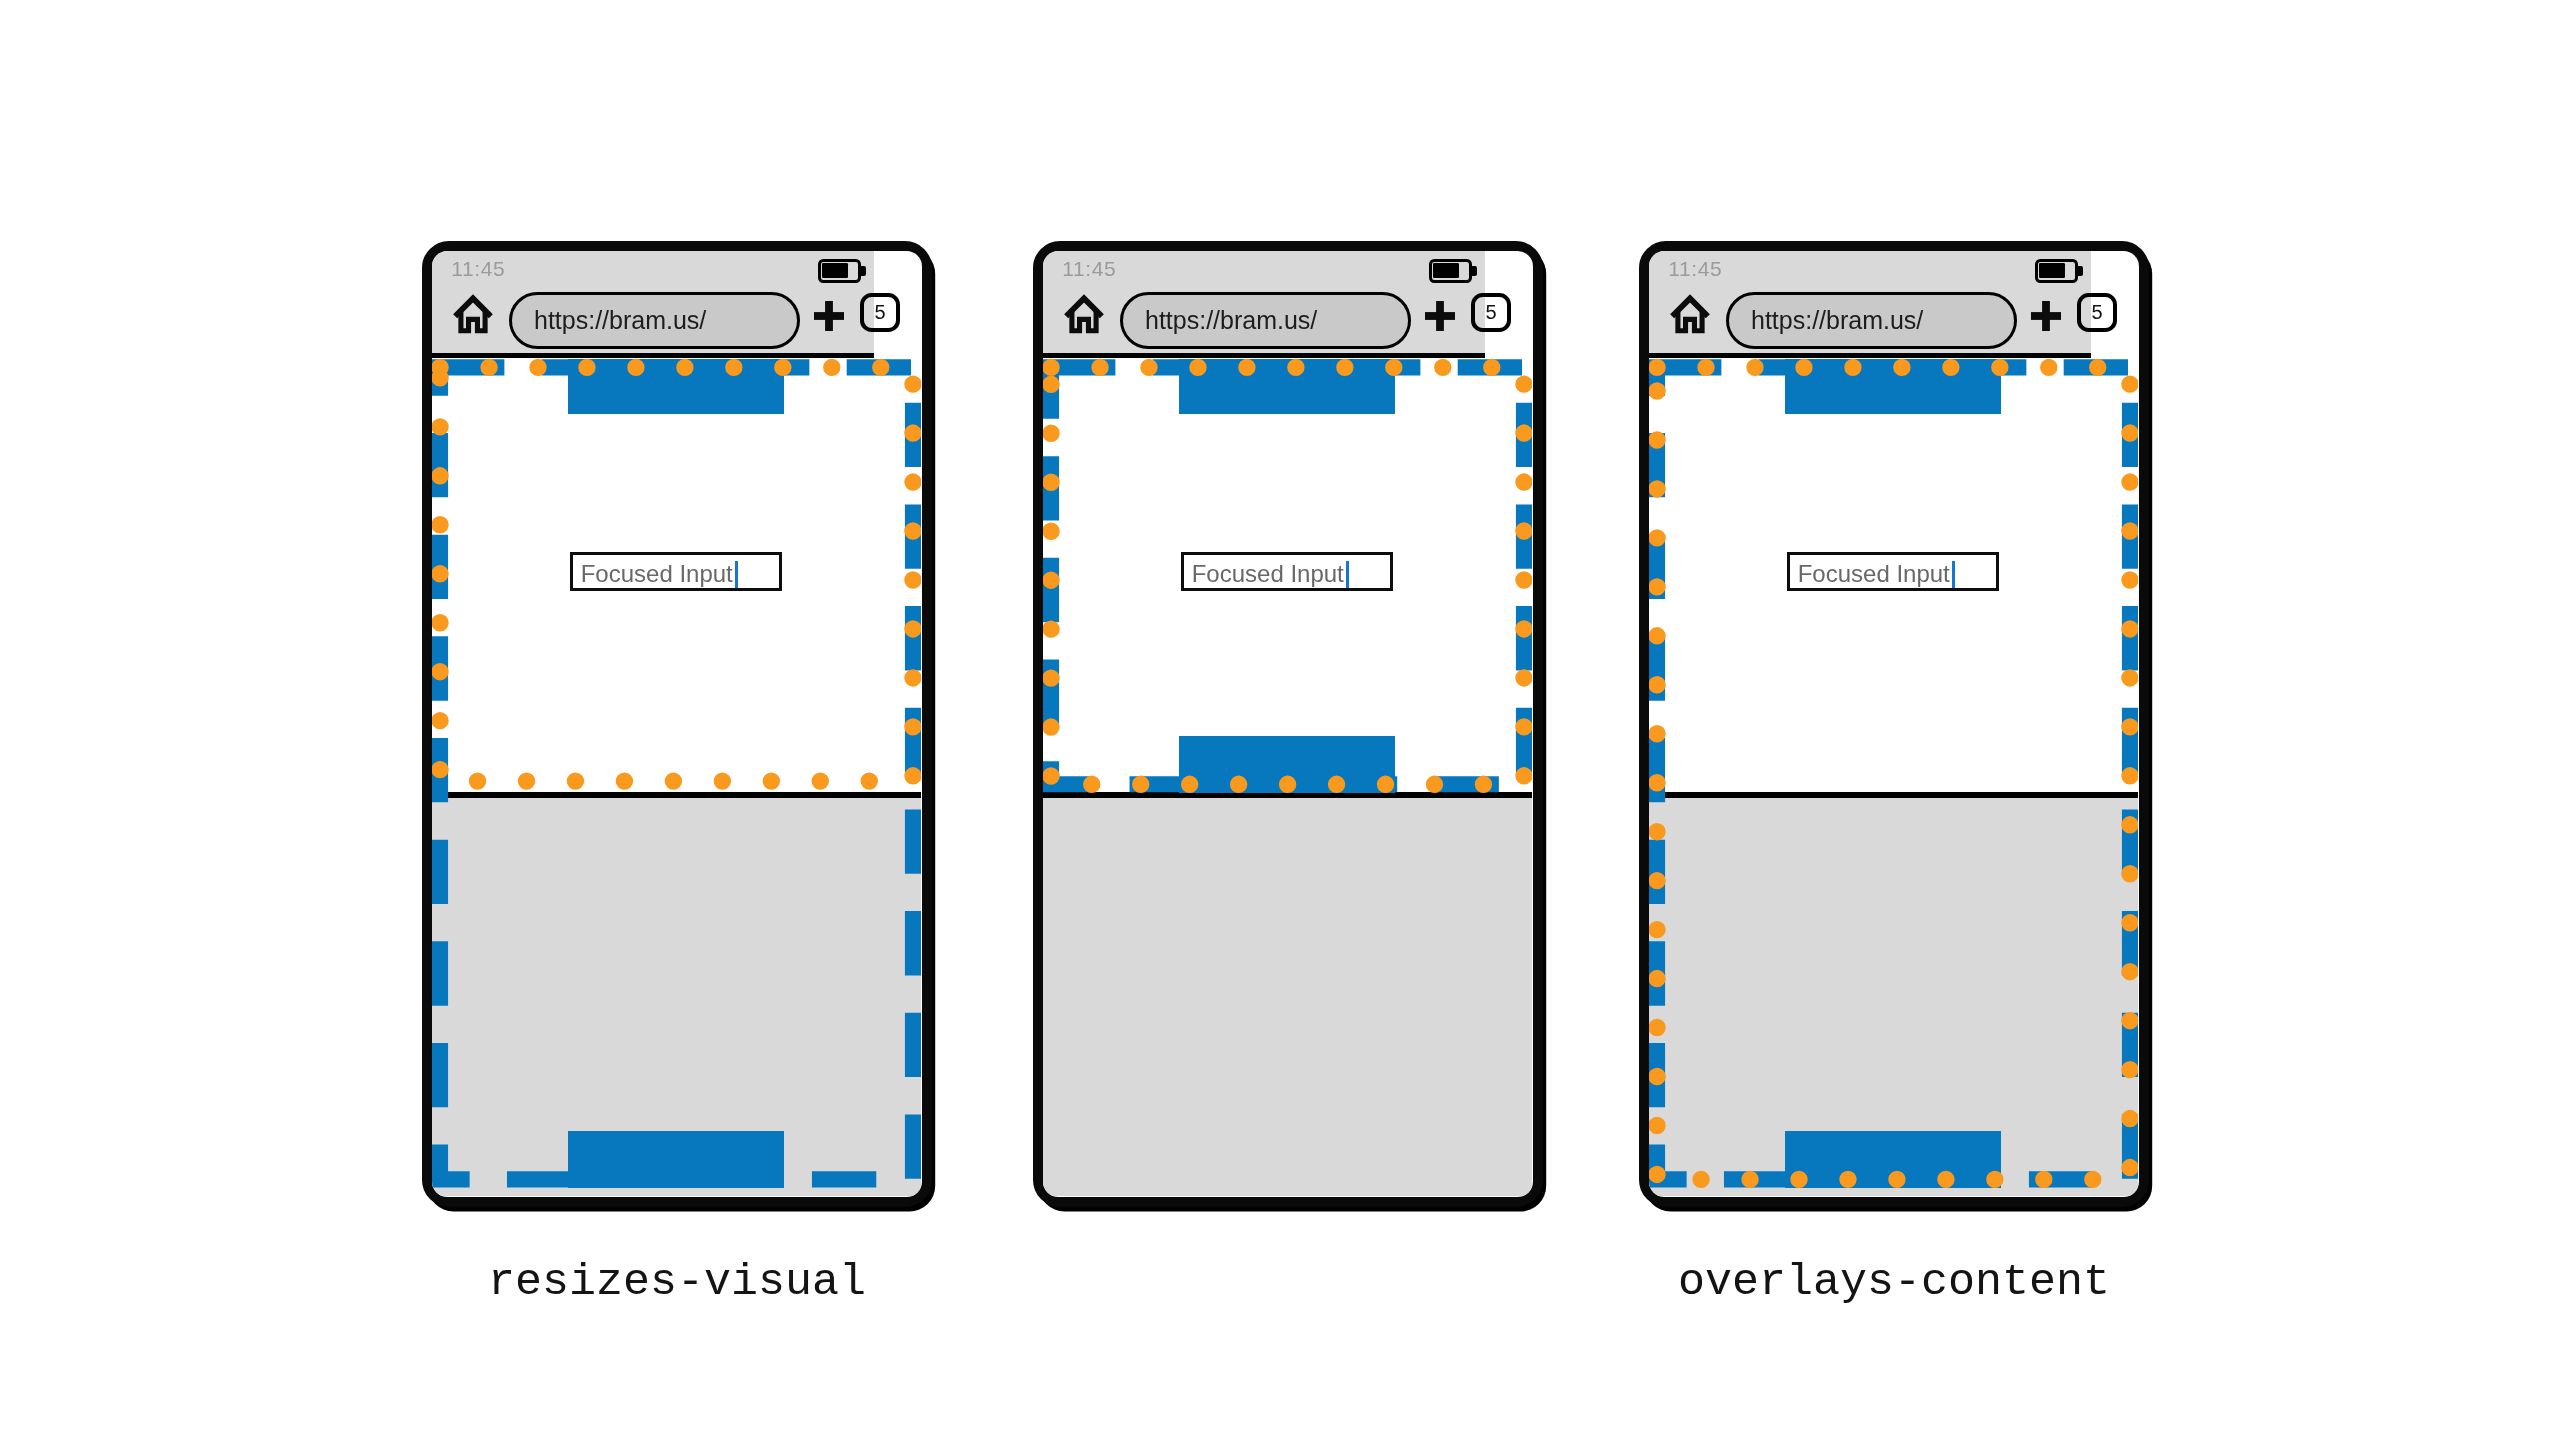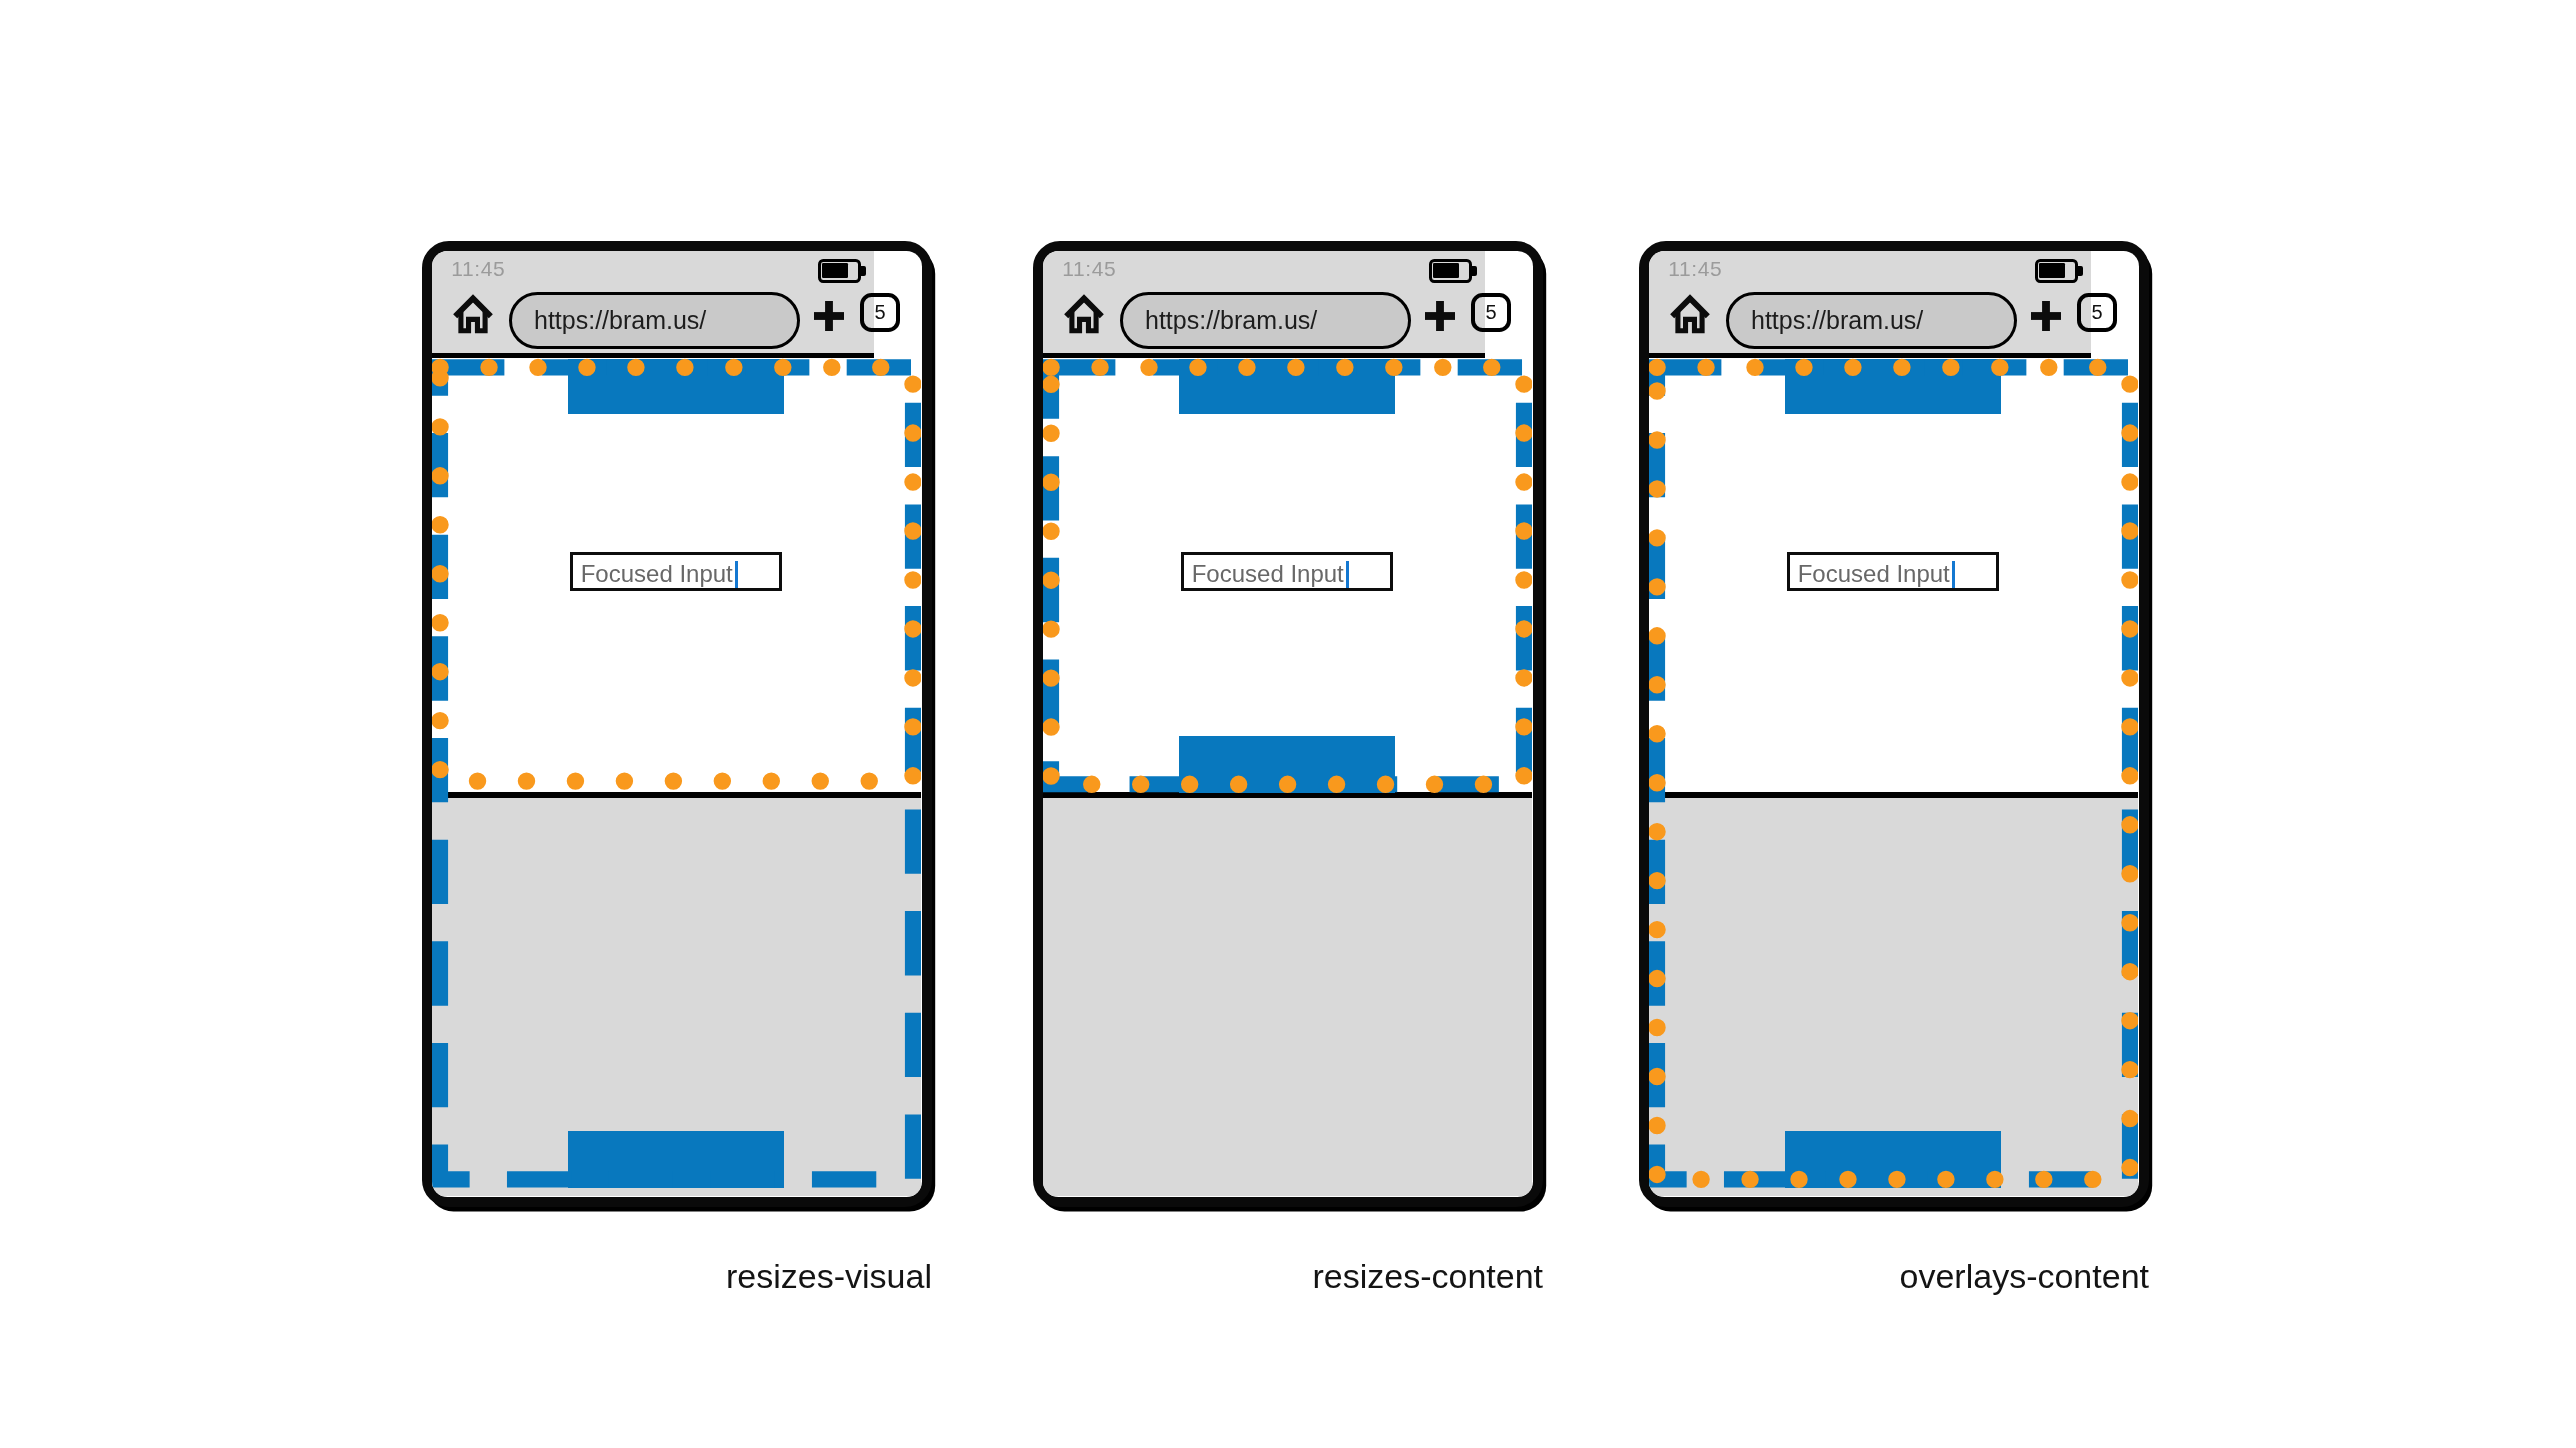--- a/index.html
+++ b/index.html
@@ -44,22 +44,22 @@
   .v1 .footer-block{top:880px}
   .v2 .footer-block{top:485px}
   .v3 .footer-block{top:880px}
 
   
   .borders{position:absolute;left:0;top:0;width:489px;height:945px;z-index:5;pointer-events:none;}
   .b-stroke{fill:none;stroke:var(--blue);stroke-width:25;stroke-dasharray:100 58;}
   .o-stroke{fill:none;stroke:var(--orange);stroke-width:27;stroke-linecap:round;stroke-dasharray:0.1 76;}
 
   
-  .caption{position:absolute;top:1257px;width:510px;text-align:right;
-           font-family:Liberation Sans, sans-serif;font-size:34px;color:var(--label-text);}
+  .caption{position:absolute;top:1257px;width:510px;text-align:center;
+           font-family:Liberation Mono, monospace;font-size:45px;color:var(--label-text);}
   .c1{left:422px}.c2{left:1033px}.c3{left:1639px}
 
   .icon-black{fill:#0c0c0c;}
   .icon-stroke{fill:none;stroke:#0c0c0c;}
 </style>
 </head>
 <body>
 
 <div class="canvas">
 
@@ -132,21 +132,20 @@
         <svg class="plusicon" width="30" height="30" viewBox="0 0 46 46">
           <rect class="icon-black" x="17" y="0" width="12" height="46"></rect>
           <rect class="icon-black" x="0" y="17" width="46" height="12"></rect>
         </svg>
         <div class="tabbox">
           <span class="tabcount">5</span>
         </div>
       </div>
     </div>
   </div>
-  <div class="caption c2">resizes-content</div>
 
   <div class="phone p3 v3">
     <div class="screen">
       <div class="header-block"></div>
       <div class="inputbox">
         <span class="input-text">Focused Input</span>
         <span class="caret"></span>
       </div>
       <div class="keyboard"></div>
       <div class="kb-line"></div>

